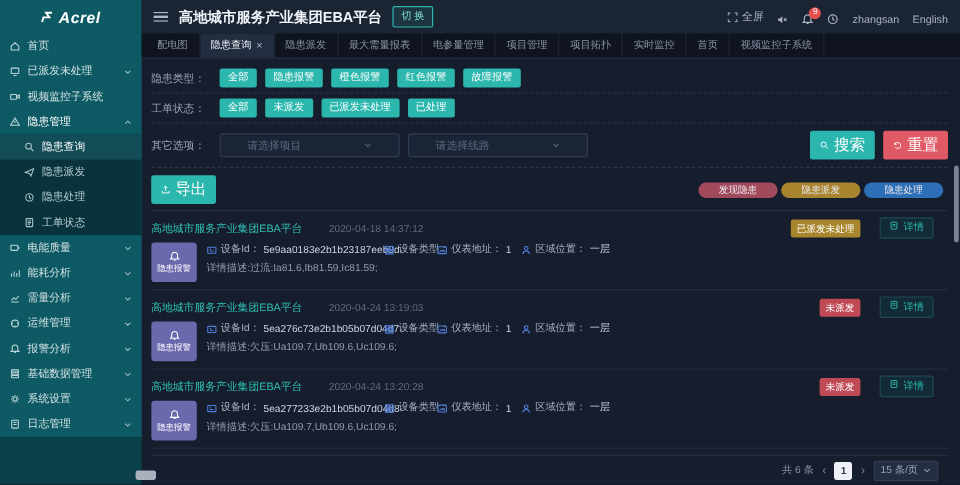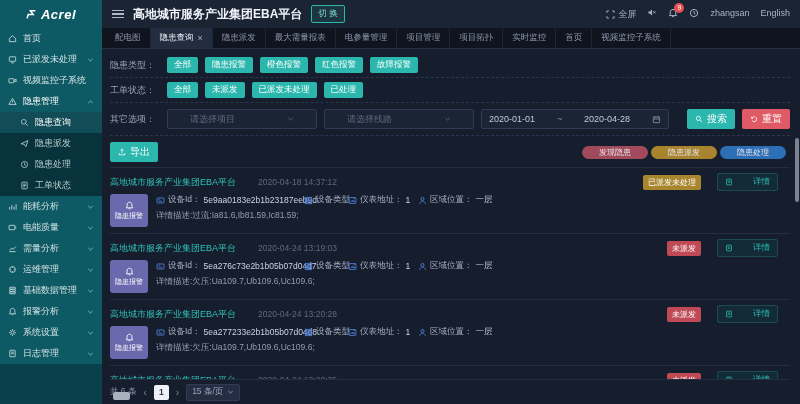--- a/index.html
+++ b/index.html
@@ -1,41 +1,41 @@
 <!DOCTYPE html>
 <html><head>
 <meta charset="utf-8">
 <style>
   *{box-sizing:border-box;margin:0;padding:0}
   html,body{background:#0d1220}
   body{font-family:"Liberation Sans","DejaVu Sans",sans-serif}
   .app{position:relative;width:800px;height:404px;display:flex;background:#161d2d;color:#c7cfdd;font-size:9px;overflow:hidden}
 
   
-  .sidebar{width:102px;flex-shrink:0;background:#09404a;display:flex;flex-direction:column}
+  .sidebar{width:118px;flex-shrink:0;background:#09404a;display:flex;flex-direction:column}
   .logo{height:28px;background:#0e5a64;color:#fff;display:flex;align-items:center;justify-content:center;gap:4px;font-size:13px;font-weight:bold;font-style:italic;letter-spacing:.5px}
   .menu{background:#0e5a64}
   .mi{height:21px;display:flex;align-items:center;gap:6px;padding:0 8px;color:#d2e2e4;cursor:pointer}
   .mi .ic{width:9px;height:9px;flex-shrink:0;color:#bcd6d8}
   .mi .chev{margin-left:auto;color:#9fc0c3}
   .mi.section-open{color:#fff}
   .submenu{background:#08333c}
   .smi{height:21px;display:flex;align-items:center;gap:6px;padding:0 6px 0 20px;color:#b7cdd0;cursor:pointer}
   .smi .ic{width:9px;height:9px;color:#a9c4c7}
   .smi.active{background:#114c57;color:#fff}
 
   
   .main{flex:1;display:flex;flex-direction:column;min-width:0}
 
   .topbar{height:28px;background:#1b2433;display:flex;align-items:center;padding:0 10px;gap:9px;flex-shrink:0}
   .burger{width:12px;display:flex;flex-direction:column;gap:2px;cursor:pointer}
   .burger i{display:block;height:1.5px;background:#aeb8ca}
   .title{color:#f0f4fa;font-weight:bold;font-size:12px;white-space:nowrap}
   .switch-btn{border:1px solid #2bb7ad;color:#7fd9d2;background:rgba(43,183,173,.12);font-size:8.5px;padding:2px 6px;border-radius:2px;cursor:pointer;white-space:nowrap}
-  .top-right{margin-left:auto;display:flex;align-items:flex-start;gap:11px;color:#a9b2c4;font-size:9px}
+  .top-right{margin-left:auto;display:flex;align-items:flex-end;gap:11px;color:#a9b2c4;font-size:9px}
   .tr-item{display:flex;align-items:center;gap:3px;cursor:pointer;white-space:nowrap}
   .tr-item svg{color:#a9b2c4}
   .bell-wrap{position:relative;cursor:pointer}
   .nbadge{position:absolute;top:-5px;right:-6px;min-width:10px;height:10px;background:#e5504f;color:#fff;border-radius:5px;font-size:7px;line-height:10px;text-align:center;padding:0 2px}
 
   .tabbar{height:21px;background:#0f141e;display:flex;align-items:stretch;padding-left:4px;border-bottom:1px solid #272f44;flex-shrink:0}
   .tab{display:flex;align-items:center;gap:4px;padding:0 9px;font-size:8.5px;color:#8b95a9;border-right:1px solid #1d2536;cursor:pointer;white-space:nowrap}
   .tab.active{background:#232d40;color:#eef2f8}
   .tab .x{color:#aab3c4;font-size:9px;line-height:1}
 
@@ -43,21 +43,21 @@
 
   
   .frow{display:flex;align-items:center;gap:7px;padding:4px 0;border-bottom:1px dashed #2b3550}
   .flabel{color:#98a3b9;width:50px;flex-shrink:0;white-space:nowrap}
   .pill{background:#2bb7ad;color:#fff;padding:2px 7px;border-radius:2px;font-size:8.5px;cursor:pointer;white-space:nowrap}
   .select{width:150px;height:20px;background:#1b2435;border:1px solid #303c55;border-radius:2px;display:flex;align-items:center;justify-content:space-between;padding:0 22px;color:#5d6880;cursor:pointer}
   .select .chev{color:#5d6880}
   .dates{width:188px;height:20px;background:#1b2435;border:1px solid #303c55;border-radius:2px;display:flex;align-items:center;justify-content:space-between;padding:0 7px;color:#c3cbdb;cursor:pointer}
   .dates .sep{color:#7e8aa0}
   .fspacer{flex:1}
-  .btn{display:flex;align-items:center;gap:4px;border-radius:2px;padding:3px 8px;color:#fff;font-size:10px;cursor:pointer;border:none;white-space:nowrap}
+  .btn{display:flex;align-items:center;gap:4px;border-radius:2px;padding:3px 8px;color:#fff;font-size:13px;cursor:pointer;border:none;white-space:nowrap}
   .btn-search{background:#2bb7ad}
   .btn-reset{background:#e05a66}
 
   
   .toolbar{display:flex;align-items:center;padding:6px 0 5px}
   .btn-export{background:#2bb7ad}
   .legend{margin-left:auto;display:flex;gap:3px;padding-right:4px}
   .lpill{width:66px;height:13px;border-radius:7px;display:flex;align-items:center;justify-content:center;color:#e9e4ea;font-size:8px;white-space:nowrap}
   .lpill.found{background:#a04a5c}
   .lpill.dispatch{background:#a8842f}
@@ -66,36 +66,36 @@
   
   .rowlist{flex:1;min-height:0;overflow:hidden}
   .row{border-top:1px solid #242e42;padding:5px 12px 6px 0}
   .rline1{display:flex;align-items:center}
   .rtitle{color:#2fc0b4;font-size:9px;cursor:pointer;white-space:nowrap}
   .rtime{color:#5e6980;font-size:8.5px;margin-left:22px;white-space:nowrap}
   .rspacer{flex:1}
   .tag{padding:2px 5px;border-radius:2px;font-size:8px;color:#fff;white-space:nowrap}
   .tag-gold{background:#a8862e}
   .tag-red{background:#bf4a55}
-  .btn-detail{margin-left:16px;background:#132b37;border:1px solid #1e4a52;color:#2bb7ad;display:flex;align-items:center;gap:20px;padding:2px 7px;border-radius:2px;font-size:8.5px;cursor:pointer;white-space:nowrap}
+  .btn-detail{margin-left:16px;background:#132b37;border:1px solid #1e4a52;color:#2bb7ad;display:flex;gap:4px;padding:2px 7px;border-radius:2px;font-size:8.5px;cursor:pointer;white-space:nowrap}
   .rbody{display:flex;margin-top:3px}
   .rbadge{width:38px;height:33px;background:#6b69ae;border-radius:3px;color:#fff;display:flex;flex-direction:column;align-items:center;justify-content:center;gap:1px;font-size:7px;flex-shrink:0;margin-right:8px}
   .rcols{flex:1;min-width:0}
   .fline{display:flex;align-items:flex-start}
   .fitem{display:flex;align-items:center;gap:3px;white-space:nowrap}
   .fitem .ficon{color:#4f7fd9;flex-shrink:0}
   .fitem.w1{width:148px}
   .fitem.w2{width:44px}
   .fitem.w3{width:70px}
   .flab{color:#a7b0c4;font-size:8.5px}
   .fval{color:#ccd3e2;font-size:8.5px}
   .rdesc{color:#939db2;font-size:8.5px;margin-top:4px;white-space:nowrap;overflow:hidden}
 
   
-  .pager{height:25px;display:flex;align-items:center;gap:7px;color:#8a94a8;font-size:8.5px;padding-right:8px;border-top:1px solid #242e42;flex-shrink:0}
+  .pager{height:25px;display:flex;align-items:center;justify-content:flex-end;gap:7px;color:#8a94a8;font-size:8.5px;padding-right:8px;border-top:1px solid #242e42;flex-shrink:0}
   .parrow{cursor:pointer;color:#7e8aa0;font-size:10px}
   .pnum{width:15px;height:15px;background:#eef1f6;color:#2e3950;border-radius:2px;display:flex;align-items:center;justify-content:center;font-weight:bold;cursor:pointer}
   .psize{height:17px;background:#242e42;border:1px solid #303c55;border-radius:2px;display:flex;align-items:center;gap:4px;padding:0 5px;color:#9aa4b8;cursor:pointer;white-space:nowrap}
 
   
   .vthumb{position:absolute;right:1px;top:138px;width:4px;height:64px;background:#8d95a6;border-radius:2px;opacity:.85;cursor:grab}
   .hthumb{position:absolute;left:113px;bottom:4px;width:17px;height:8px;background:#a9b0be;border-radius:2px;cursor:grab}
 
   svg{display:block}
 </style>
@@ -169,74 +169,74 @@
         <div class="smi">
           <svg class="ic" viewBox="0 0 10 10" fill="none" stroke="currentColor">
               <rect x="2" y="1.3" width="6" height="7.4" rx=".5"></rect>
               <path d="M3.5 3.5h3M3.5 5h3M3.5 6.5h2"></path>
             </svg>
           <span>工单状态</span>
         </div>
       </div>
       <div class="mi">
         <svg class="ic" viewBox="0 0 10 10" fill="none" stroke="currentColor">
-            <path d="M1.8 8.5v-3M4.2 8.5v-5M6.6 8.5V5M9 8.5V2.5"></path>
-          </svg>
-        <span>能耗分析</span>
-        <svg class="chev" width="7" height="6" viewBox="0 0 8 7" fill="none" stroke="currentColor">
-            <path d="m1.5 2.3 2.5 2.4 2.5-2.4"></path>
-          </svg>
-      </div>
-      <div class="mi">
-        <svg class="ic" viewBox="0 0 10 10" fill="none" stroke="currentColor">
             <rect x="1.2" y="2.6" width="6.4" height="4.8" rx=".5"></rect>
             <path d="M8.6 4v2"></path>
           </svg>
         <span>电能质量</span>
         <svg class="chev" width="7" height="6" viewBox="0 0 8 7" fill="none" stroke="currentColor">
             <path d="m1.5 2.3 2.5 2.4 2.5-2.4"></path>
           </svg>
       </div>
       <div class="mi">
         <svg class="ic" viewBox="0 0 10 10" fill="none" stroke="currentColor">
+            <path d="M1.8 8.5v-3M4.2 8.5v-5M6.6 8.5V5M9 8.5V2.5"></path>
+          </svg>
+        <span>能耗分析</span>
+        <svg class="chev" width="7" height="6" viewBox="0 0 8 7" fill="none" stroke="currentColor">
+            <path d="m1.5 2.3 2.5 2.4 2.5-2.4"></path>
+          </svg>
+      </div>
+      <div class="mi">
+        <svg class="ic" viewBox="0 0 10 10" fill="none" stroke="currentColor">
             <path d="M1.5 8.5h7"></path>
             <path d="M1.8 7 4 4.5l1.7 1.5L8.4 3"></path>
           </svg>
         <span>需量分析</span>
         <svg class="chev" width="7" height="6" viewBox="0 0 8 7" fill="none" stroke="currentColor">
             <path d="m1.5 2.3 2.5 2.4 2.5-2.4"></path>
           </svg>
       </div>
       <div class="mi">
         <svg class="ic" viewBox="0 0 10 10" fill="none" stroke="currentColor">
             <circle cx="5" cy="5" r="3.2"></circle>
             <path d="M5 1.8V3M5 7v1.2M1.8 5H3M7 5h1.2"></path>
           </svg>
         <span>运维管理</span>
+        <svg class="chev" width="7" height="6" viewBox="0 0 8 7" fill="none" stroke="currentColor">
+            <path d="m1.5 2.3 2.5 2.4 2.5-2.4"></path>
+          </svg>
+      </div>
+      <div class="mi">
+        <svg class="ic" viewBox="0 0 10 10" fill="none" stroke="currentColor">
+            <path d="M5 1.6c-1.5 0-2.6 1.1-2.6 2.6v2.2L1.4 7.6h7.2L7.6 6.4V4.2C7.6 2.7 6.5 1.6 5 1.6z"></path>
+            <path d="M4.2 8.5h1.6"></path>
+          </svg>
+        <span>报警分析</span>
         <svg class="chev" width="7" height="6" viewBox="0 0 8 7" fill="none" stroke="currentColor">
             <path d="m1.5 2.3 2.5 2.4 2.5-2.4"></path>
           </svg>
       </div>
       <div class="mi">
         <svg class="ic" viewBox="0 0 10 10" fill="none" stroke="currentColor">
             <rect x="1.8" y="1.4" width="6.4" height="2" rx=".4"></rect>
             <rect x="1.8" y="4" width="6.4" height="2" rx=".4"></rect>
             <rect x="1.8" y="6.6" width="6.4" height="2" rx=".4"></rect>
           </svg>
         <span>基础数据管理</span>
-        <svg class="chev" width="7" height="6" viewBox="0 0 8 7" fill="none" stroke="currentColor">
-            <path d="m1.5 2.3 2.5 2.4 2.5-2.4"></path>
-          </svg>
-      </div>
-      <div class="mi">
-        <svg class="ic" viewBox="0 0 10 10" fill="none" stroke="currentColor">
-            <path d="M5 1.6c-1.5 0-2.6 1.1-2.6 2.6v2.2L1.4 7.6h7.2L7.6 6.4V4.2C7.6 2.7 6.5 1.6 5 1.6z"></path>
-            <path d="M4.2 8.5h1.6"></path>
-          </svg>
-        <span>报警分析</span>
         <svg class="chev" width="7" height="6" viewBox="0 0 8 7" fill="none" stroke="currentColor">
             <path d="m1.5 2.3 2.5 2.4 2.5-2.4"></path>
           </svg>
       </div>
       <div class="mi">
         <svg class="ic" viewBox="0 0 10 10" fill="none" stroke="currentColor">
             <circle cx="5" cy="5" r="1.8"></circle>
             <path d="M5 1.2v1.3M5 7.5v1.3M1.2 5h1.3M7.5 5h1.3M2.3 2.3l.9.9M6.8 6.8l.9.9M7.7 2.3l-.9.9M3.2 6.8l-.9.9"></path>
           </svg>
         <span>系统设置</span>
@@ -360,29 +360,20 @@
         <div class="select">
           <span>请选择项目</span>
           <svg class="chev" width="7" height="6" viewBox="0 0 8 7" fill="none" stroke="currentColor">
               <path d="m1.5 2.3 2.5 2.4 2.5-2.4"></path>
             </svg>
         </div>
         <div class="select">
           <span>请选择线路</span>
           <svg class="chev" width="7" height="6" viewBox="0 0 8 7" fill="none" stroke="currentColor">
               <path d="m1.5 2.3 2.5 2.4 2.5-2.4"></path>
-            </svg>
-        </div>
-        <div class="dates">
-          <span>2020-01-01</span>
-          <span class="sep">~</span>
-          <span>2020-04-28</span>
-          <svg width="9" height="9" viewBox="0 0 10 10" fill="none" stroke="#7e8aa0">
-              <rect x="1.5" y="2.2" width="7" height="6.3" rx=".5"></rect>
-              <path d="M3.2 1.2v2M6.8 1.2v2M1.5 4.5h7"></path>
             </svg>
         </div>
         <div class="fspacer"></div>
         <button class="btn btn-search">
           <svg width="8" height="8" viewBox="0 0 10 10" fill="none" stroke="#fff">
               <circle cx="4.2" cy="4.2" r="2.6"></circle>
               <path d="M6.2 6.2 8.7 8.7"></path>
             </svg>
           <span>搜索</span>
         </button>

